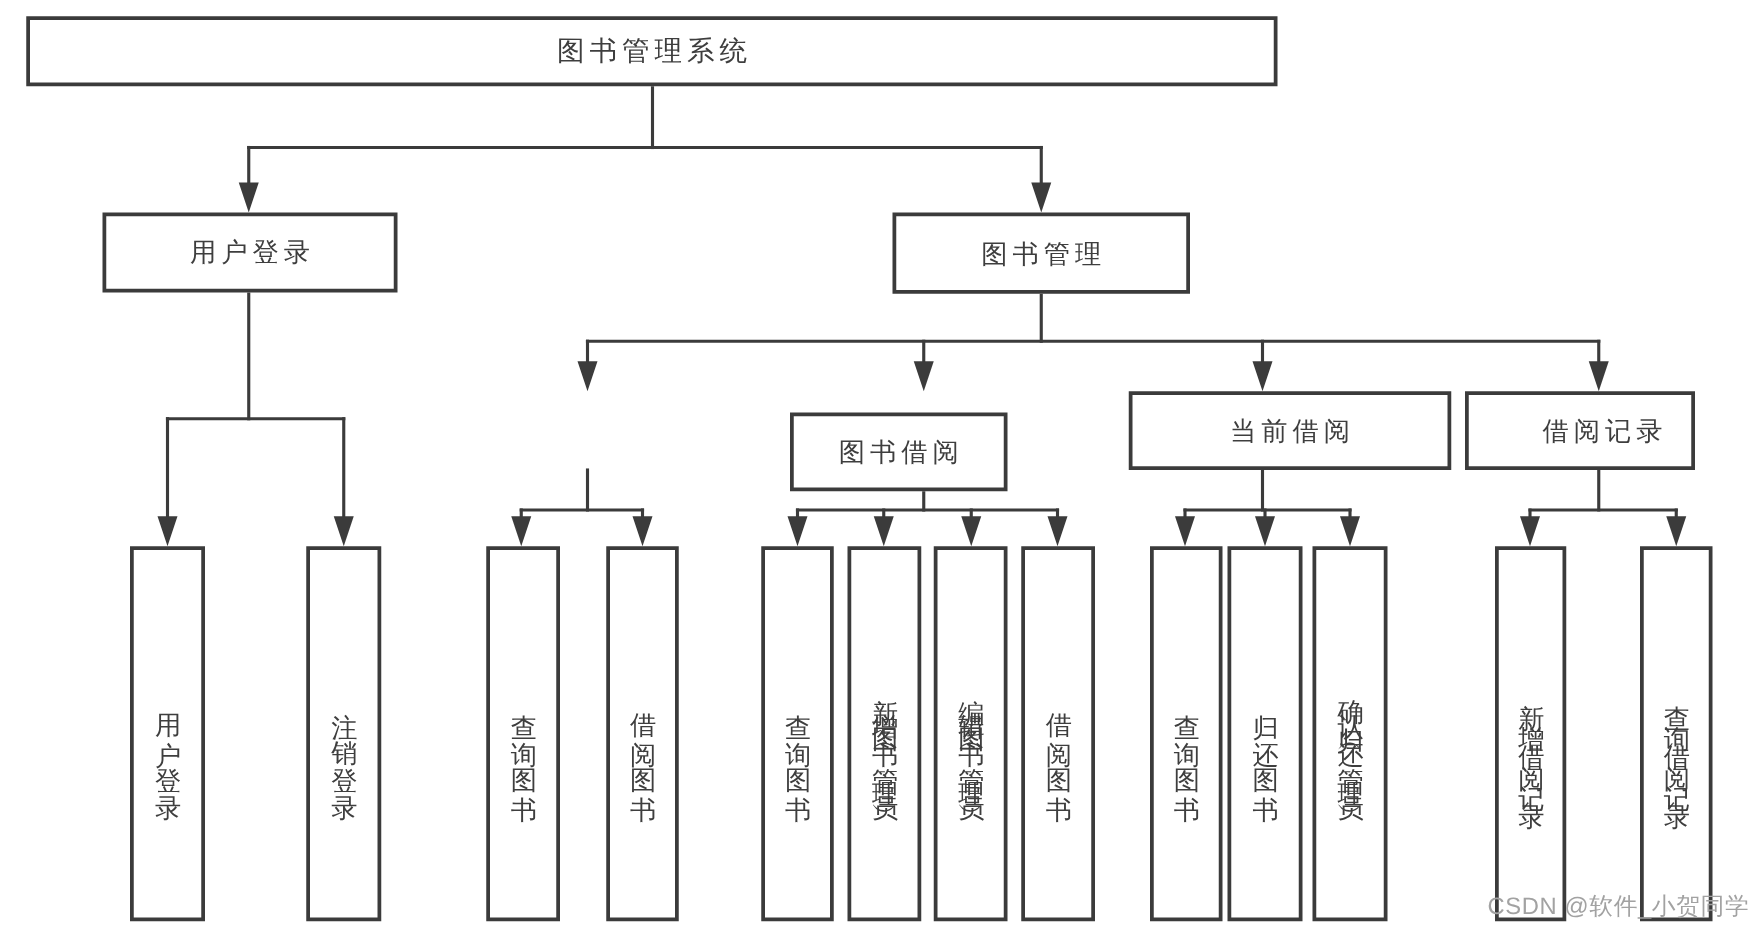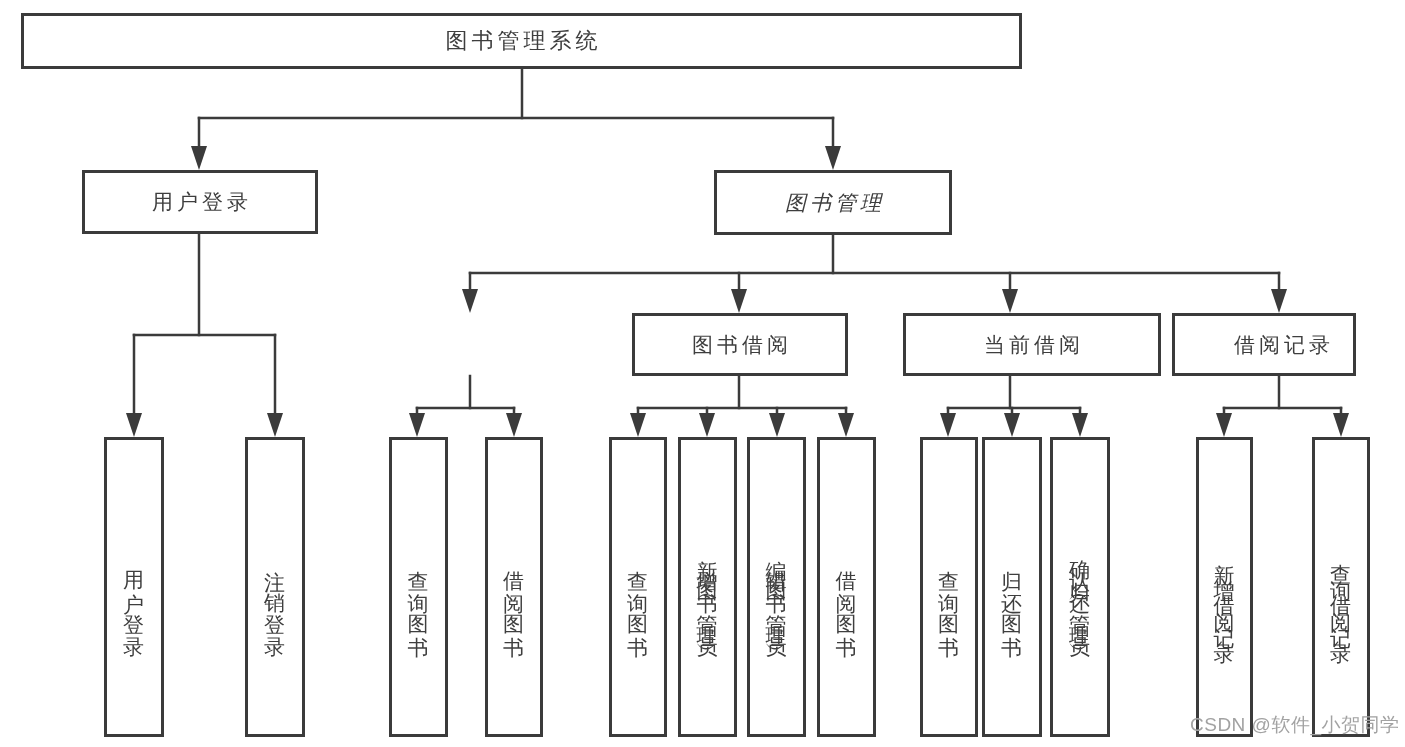--- a/index.html
+++ b/index.html
@@ -125,25 +125,25 @@
       <polygon points="1333,413 1349,413 1341,437"></polygon>
   </svg>
 
   <div class="node root" style="left:21px; top:13px; width:1001px; height:56px;">
     <span class="hlabel">图书管理系统</span>
   </div>
 
   <div class="node" style="left:82px; top:170px; width:236px; height:64px;">
     <span class="hlabel">用户登录</span>
   </div>
-  <div class="node" style="left:714px; top:170px; width:238px; height:65px;font-style:italic;">
+  <div class="node" style="left:714px; top:170px; width:238px; height:65px;">
     <span class="hlabel">图书管理</span>
   </div>
 
-  <div class="node" style="left:632px; top:313px; width:216px; height:63px;align-items:center;">
+  <div class="node" style="left:632px; top:330px; width:174px; height:63px;align-items:center;">
     <span class="hlabel">图书借阅</span>
   </div>
   <div class="node" style="left:903px; top:313px; width:258px; height:63px;">
     <span class="hlabel">当前借阅</span>
   </div>
   <div class="node" style="left:1172px; top:313px; width:184px; height:63px;padding-left:36px;">
     <span class="hlabel">借阅记录</span>
   </div>
 
   <div class="node" style="left:104px; top:437px; width:60px; height:300px;">

